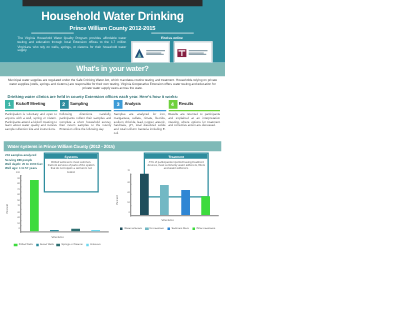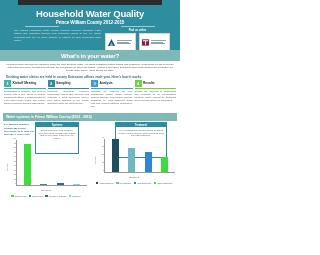--- a/index.html
+++ b/index.html
@@ -111,21 +111,21 @@
   .legend-label{font-size:2px;color:#555;white-space:nowrap;}
 </style>
 </head>
 <body>
 
 <div class="poster">
 
   <div class="header">
     <div class="hdr-darkbar"></div>
     <div class="hdr-inner">
-      <div class="title">Household Water Quality</div>
+      <div class="title">Household Water Drinking</div>
       <div class="subtitle">Prince William County 2012-2015</div>
       <div class="rule-wrap">
         <span class="rule"></span>
           <span class="rule mid" style="background:transparent"></span>
           <span class="rule"></span>
       </div>
       <div class="hdr-body">
         <div class="hdr-text">The Virginia Household Water Quality Program provides affordable water testing and education through local Extension offices to the 1.7 million Virginians who rely on wells, springs, or cisterns for their household water supply.</div>
         <div class="hdr-logos">
           <div class="findus">Find us online</div>

